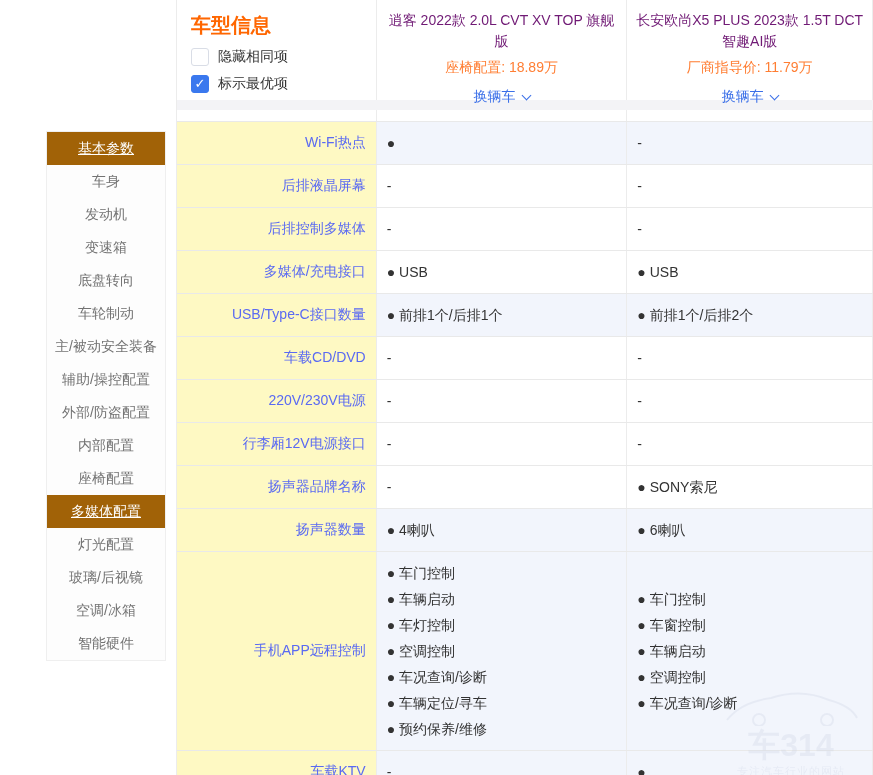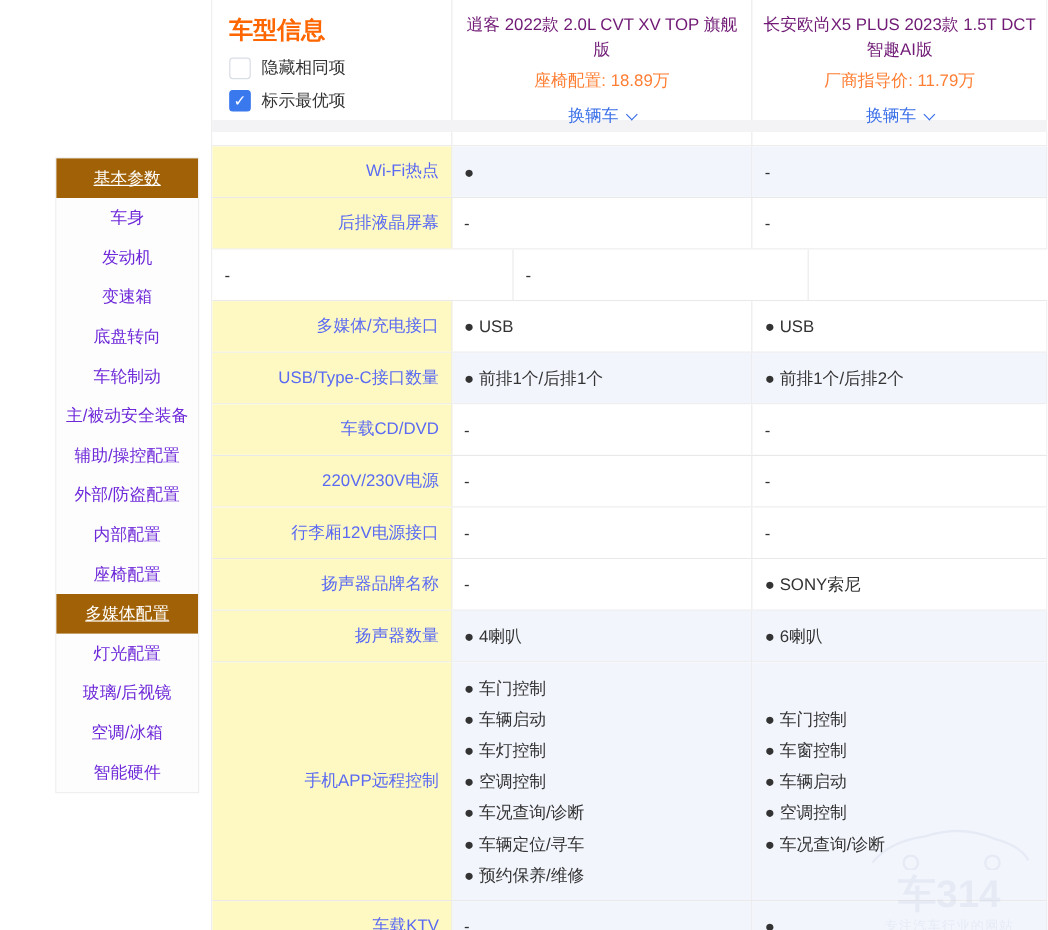--- a/index.html
+++ b/index.html
@@ -3,21 +3,21 @@
 <meta charset="utf-8">
 <style>
   * { margin:0; padding:0; box-sizing:border-box; }
   body { background:#fff; }
   .page {
     position:relative; width:873px; height:775px; overflow:hidden;
     background:#fff; font-family:"Liberation Sans","DejaVu Sans",sans-serif;
   }
   
   .sidebar { position:absolute; left:46px; top:131px; width:120px; border:1px solid #efefef; background:#fdfdfd; }
-  .side-item { height:33px; line-height:33px; text-align:center; font-size:14px; color:#6d28d9; cursor:pointer; }
+  .side-item { height:33px; line-height:33px; text-align:center; font-size:14px; color:#737373; cursor:pointer; }
   .side-item.active { background:#a16207; color:#fff;text-decoration:underline; }
   
   .main { position:absolute; left:176px; top:0; width:697px; border-left:1px solid #ececec; }
   .header { display:flex; height:100px; background:#fff; }
   .h-label { width:200px; padding:12px 0 0 14px; border-right:1px solid #ececec; }
   .h-title { color:#ff6600; font-size:20px; font-weight:bold; }
   .checkbox-row { display:flex; margin-top:9px; }
   .cb { width:18px; height:18px; border:1px solid #d9dde6; border-radius:3px; background:#fff; margin-right:9px;
         font-size:13px; line-height:16px; text-align:center; color:#fff; cursor:pointer; }
   .cb.checked { background:#3a78ee; border-color:#3a78ee; }
@@ -119,20 +119,21 @@
         <div class="row">
           <div class="cell-label">后排液晶屏幕</div>
           <div class="cell-val w1">
             <div class="val-line">-</div>
           </div>
           <div class="cell-val w2">
             <div class="val-line">-</div>
           </div>
         </div>
         <div class="row">
+          <div class="cell-label">后排控制多媒体</div>
           <div class="cell-val w1">
             <div class="val-line">-</div>
           </div>
           <div class="cell-val w2">
             <div class="val-line">-</div>
           </div>
         </div>
         <div class="row">
           <div class="cell-label">多媒体/充电接口</div>
           <div class="cell-val w1">

